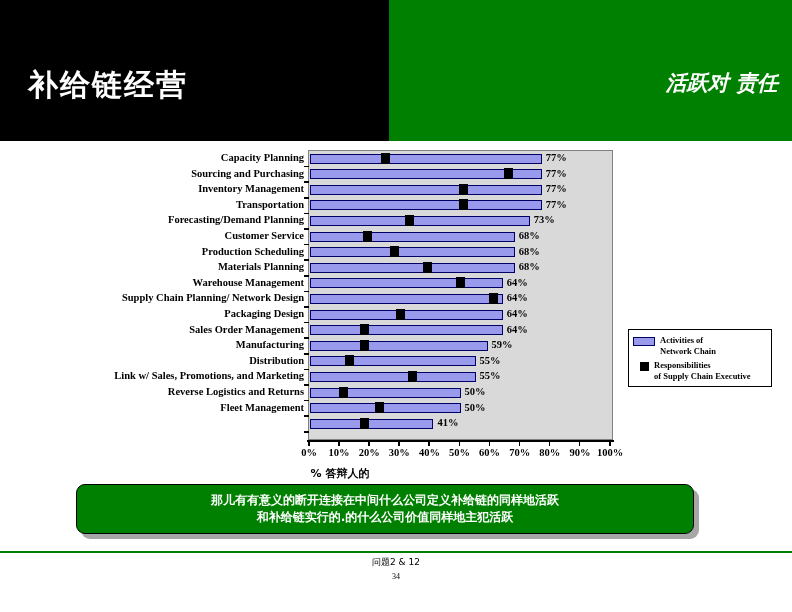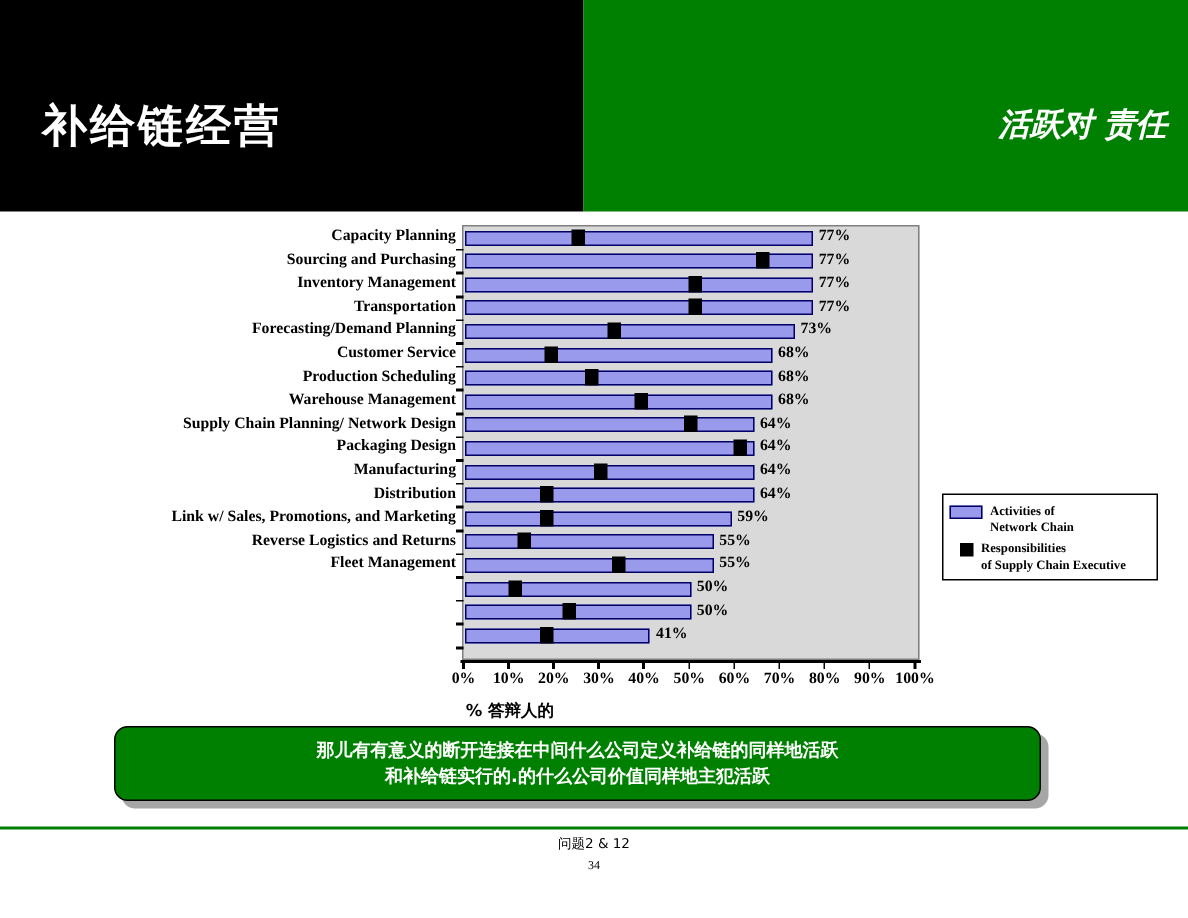--- a/index.html
+++ b/index.html
@@ -128,23 +128,25 @@
 <div id="chart">
 
   <div id="cat-labels">
       <div class="cat-label">Capacity Planning</div>
       <div class="cat-label">Sourcing and Purchasing</div>
       <div class="cat-label">Inventory Management</div>
       <div class="cat-label">Transportation</div>
       <div class="cat-label">Forecasting/Demand Planning</div>
       <div class="cat-label">Customer Service</div>
       <div class="cat-label">Production Scheduling</div>
+      <div class="cat-label">Materials Planning</div>
       <div class="cat-label">Warehouse Management</div>
       <div class="cat-label">Supply Chain Planning/ Network Design</div>
       <div class="cat-label">Packaging Design</div>
+      <div class="cat-label">Sales Order Management</div>
       <div class="cat-label">Manufacturing</div>
       <div class="cat-label">Distribution</div>
       <div class="cat-label">Link w/ Sales, Promotions, and Marketing</div>
       <div class="cat-label">Reverse Logistics and Returns</div>
       <div class="cat-label">Fleet Management</div>
     </div>
 
   <div id="plot">
       <div class="bar-row" style="top: 0px;">
         <div class="bar" style="width: 231.77px;"></div>

